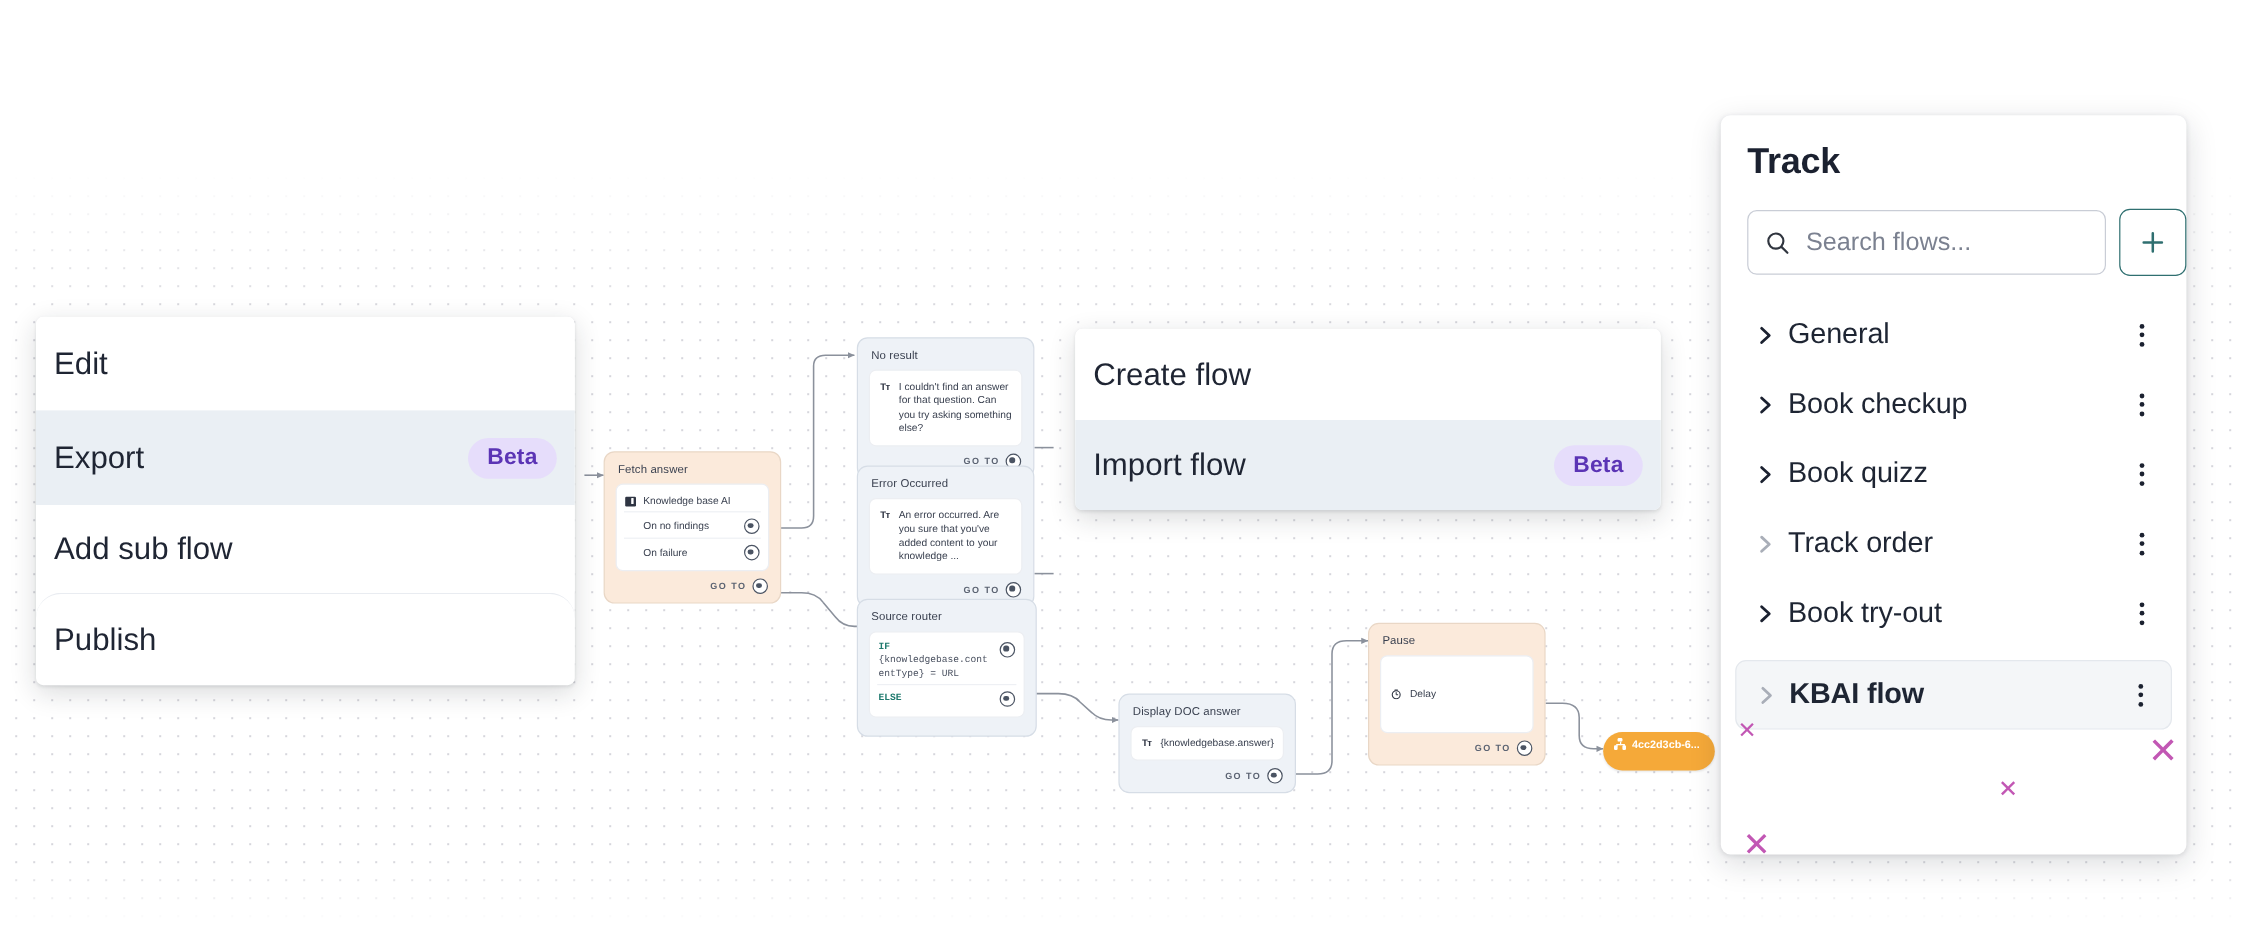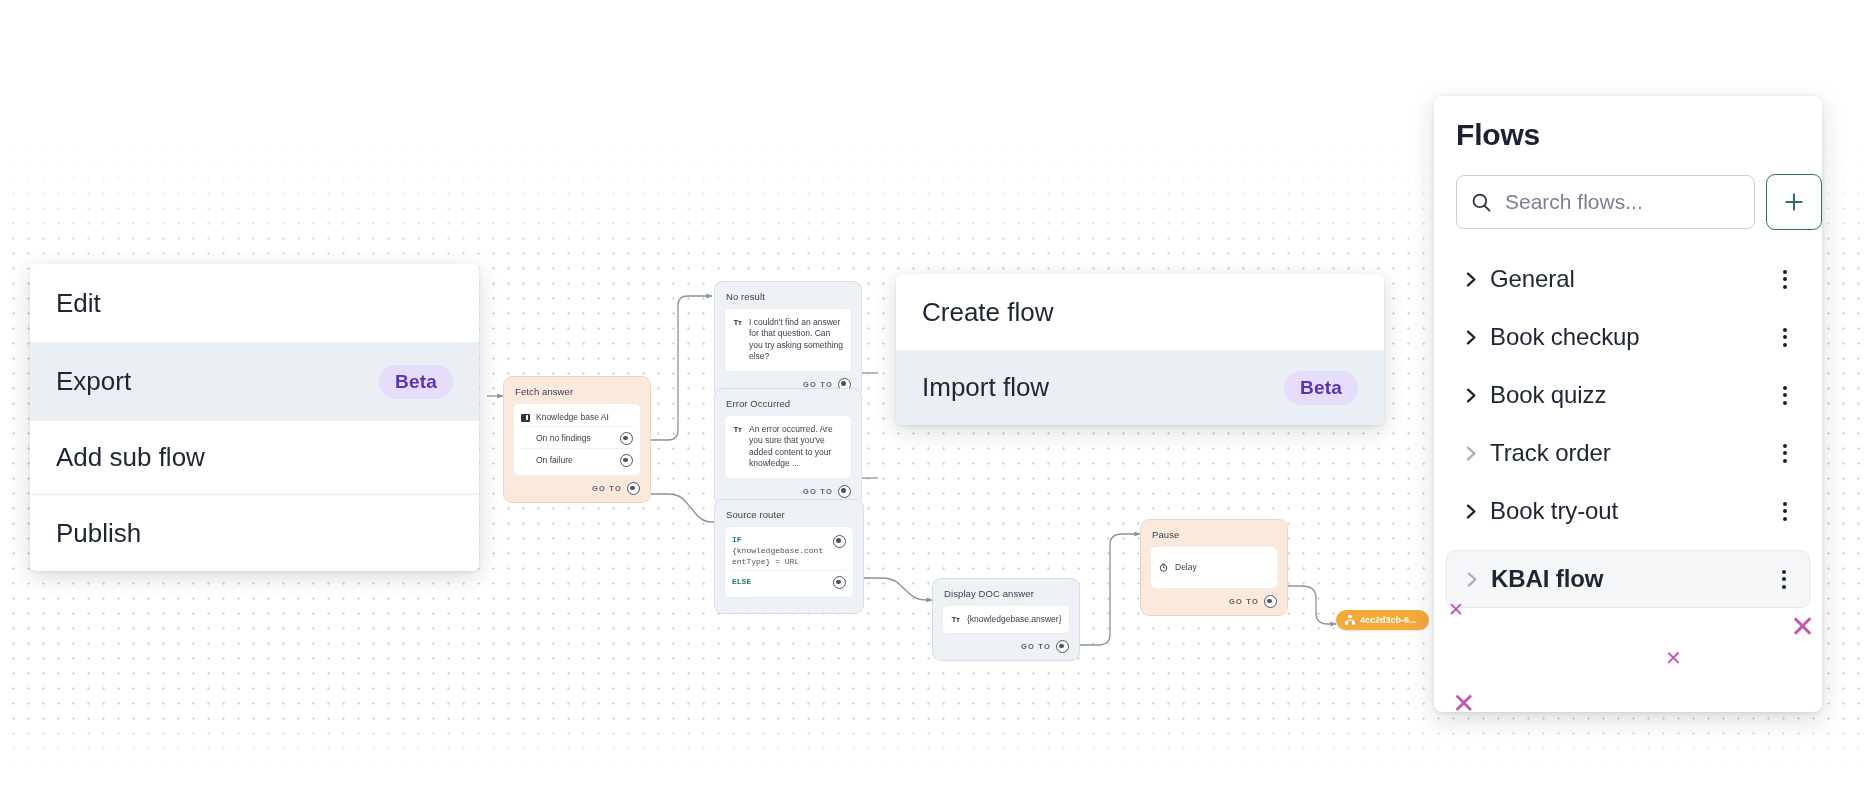--- a/index.html
+++ b/index.html
@@ -78,40 +78,40 @@
   }
   .kb-ic::after{content:"";position:absolute;left:4.6px;top:1.2px;width:2.6px;height:5.4px;background:#fff;border-radius:.5px;}
   .code{font-family:"Liberation Mono","DejaVu Sans Mono",monospace;font-size:8px;}
   .kw{color:#1f7a6e;font-weight:700;}
   .mono-txt{color:#4a5160;line-height:1.45;}
 
   
   .chip{
     position:absolute;display:flex;align-items:center;gap:5px;
     background:#f5a939;color:#ffffff;border-radius:20px;
-    padding:5px 12px 5px 9px;font-size:9px;font-weight:600;
+    padding:5px 12px 17px 9px;font-size:9px;font-weight:600;
     box-shadow:0 1px 2px rgba(0,0,0,.12);
   }
   .chip-ic{display:inline-block;width:10px;height:10px;position:relative;flex:none;}
   .chip-ic i{position:absolute;background:#fff;border-radius:1px;display:block;}
 
   
   .menu{
     position:absolute;background:#ffffff;border-radius:6px;
     box-shadow:0 6px 22px rgba(23,28,38,.16), 0 1px 3px rgba(23,28,38,.10);
     overflow:hidden;
   }
   .menu-item{
     display:flex;align-items:center;
-    padding:0 26px;box-sizing:border-box;
+    padding:0 15px;box-sizing:border-box;
     font-size:26px;color:#1f2533;font-weight:400;
     background:#ffffff;
   }
   .menu-item.hl{background:#eaeff4;}
-  .menu-item.sep{border-top:1px solid #e9ecf1;}
+  .menu-item.sep{border-top:1px solid #e9ecf1;border-radius:21px;}
   .menu-item .m-lbl{flex:1;white-space:nowrap;}
   .beta{
     background:#e6ddfb;color:#5b34b5;border-radius:20px;
     padding:6px 16px;font-size:19px;font-weight:600;letter-spacing:.2px;
   }
 
   
   #flows-panel{
     position:absolute;left:1434px;top:96px;width:388px;height:616px;
     background:#ffffff;border-radius:8px;
@@ -261,21 +261,21 @@
       </div>
     </div>
     <div class="goto">
       <span>GO TO</span>
       <span class="port"></span>
     </div>
   </div>
 
   <div class="node warm" style="left:1140px;top:519px;width:148px;">
     <div class="node-title">Pause</div>
-    <div class="node-body" style="padding:12px 6px;">
+    <div class="node-body" style="padding:23px 6px;">
       <div class="row">
         <span class="ic">
           <svg width="9" height="9" viewBox="0 0 12 12">
               <circle cx="6" cy="6.6" r="4.4" fill="none" stroke="#2f3543" stroke-width="1.2"></circle>
               <path d="M6,4.2 L6,6.6 L7.7,6.6" fill="none" stroke="#2f3543" stroke-width="1.1" stroke-linecap="round"></path>
               <path d="M4.6,1.4 L7.4,1.4" stroke="#2f3543" stroke-width="1.2" stroke-linecap="round"></path>
             </svg>
         </span>
         <span class="lbl">Delay</span>
       </div>
@@ -320,21 +320,21 @@
   <div class="menu-item" style="height:76px;">
     <span class="m-lbl">Create flow</span>
   </div>
   <div class="menu-item hl" style="height:75px;">
     <span class="m-lbl">Import flow</span>
     <span class="beta">Beta</span>
   </div>
 </div>
 
 <div id="flows-panel">
-  <div id="flows-title">Flows</div>
+  <div id="flows-title">Track</div>
 
   <div id="search-row">
     <div id="search-box">
       <span style="display:flex;">
         <svg width="21" height="21" viewBox="0 0 22 22">
           <circle cx="9.3" cy="9.3" r="6.6" fill="none" stroke="#30353f" stroke-width="1.9"></circle>
           <path d="M14.2,14.4 L19.4,19.5" stroke="#30353f" stroke-width="1.9" stroke-linecap="round"></path>
         </svg>
       </span>
       <input id="search-input" type="text" placeholder="Search flows..." style="">

